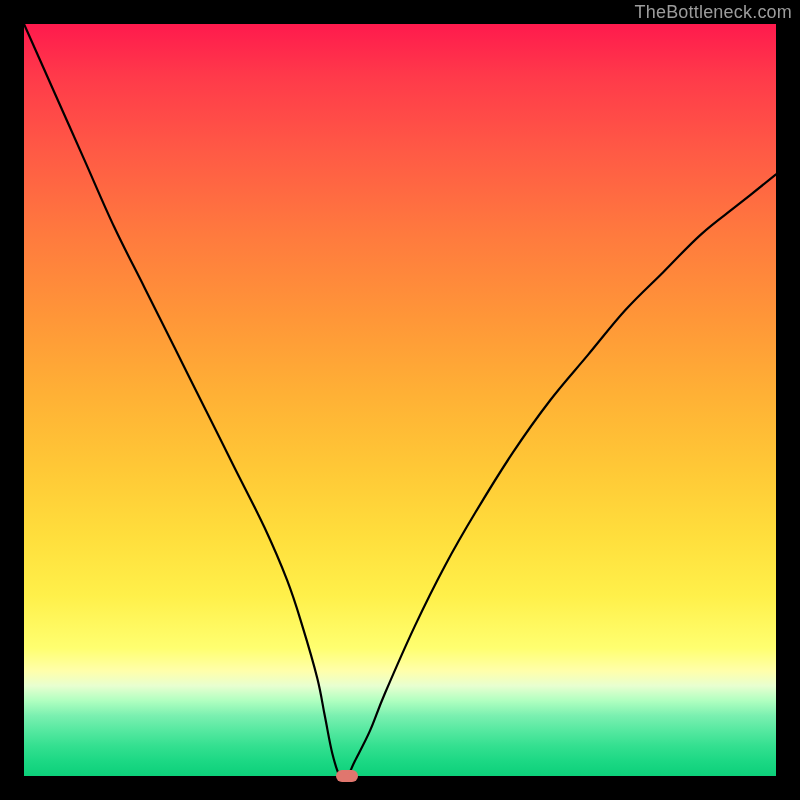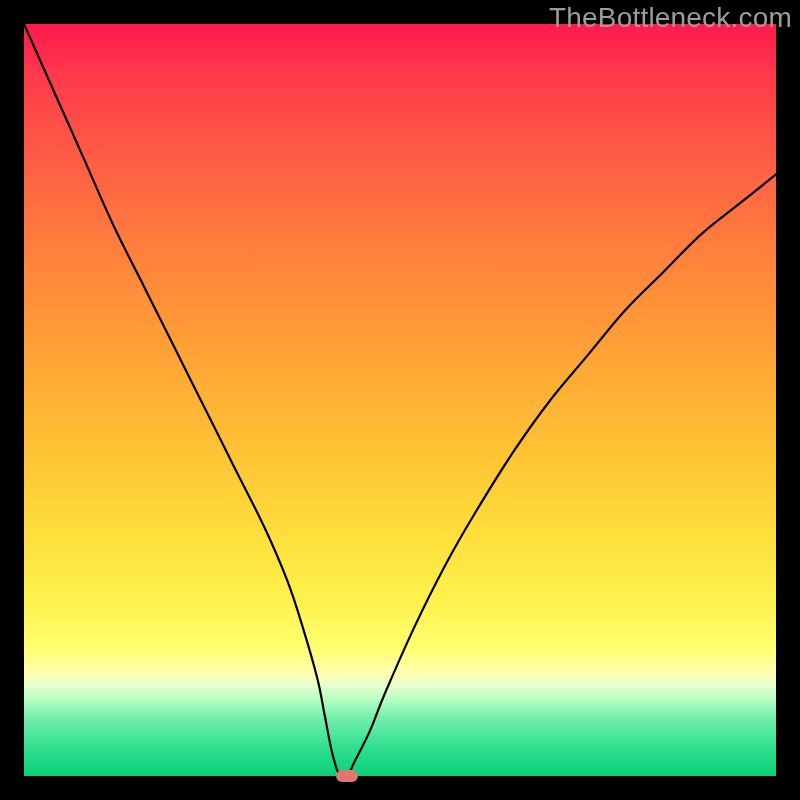--- a/index.html
+++ b/index.html
@@ -56,21 +56,21 @@
   .marker {
     position: absolute;
     background: #e0766e;
     border-radius: 6px;
   }
   .watermark {
     position: absolute;
     top: 2px;
     right: 8px;
     color: #9c9c9c;
-    font-size: 28px;
+    font-size: 18px;
     font-weight: 500;
     letter-spacing: 0.2px;
   }
 </style>
 </head>
 <body>
 
 <div class="frame">
 
   <div class="plot-area">

